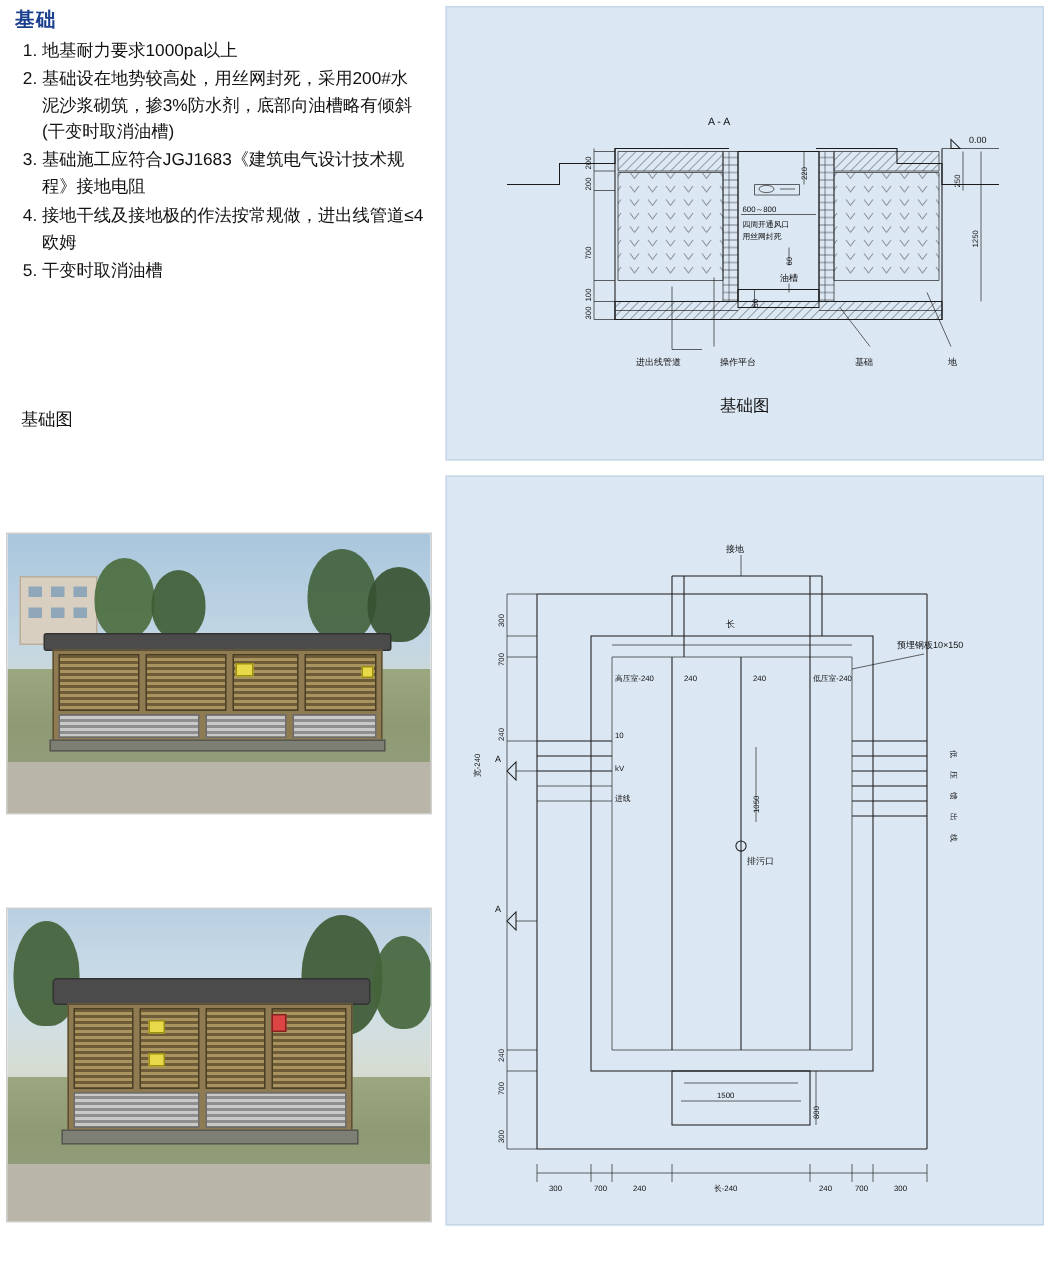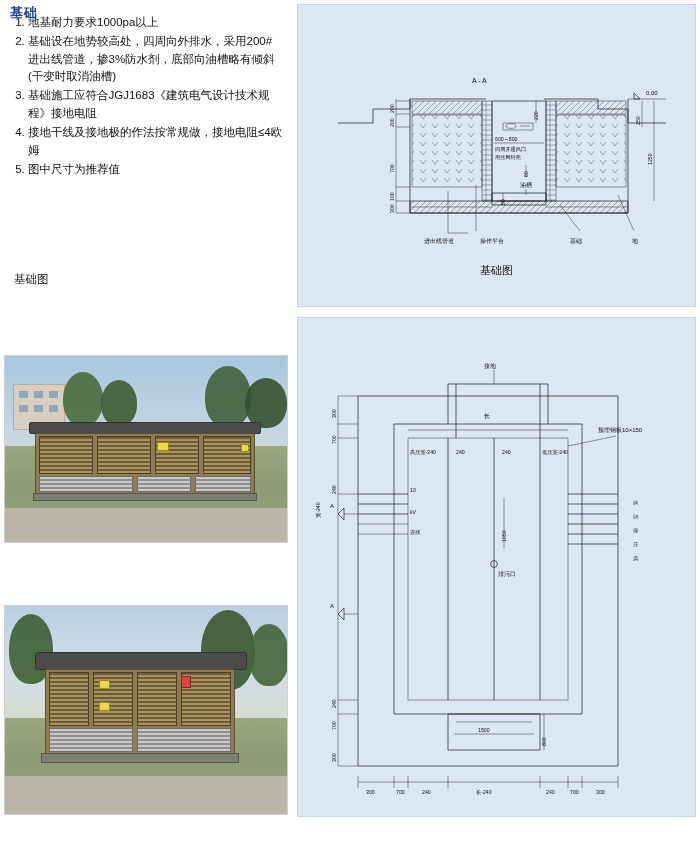--- a/index.html
+++ b/index.html
@@ -17,21 +17,21 @@
   .page-title {
     position: absolute;
     left: 10px; top: 4px;
     font-size: 13px;
     font-weight: bold;
     color: #1b3f8f;
     letter-spacing: 1px;
   }
   .spec-list {
     position: absolute;
-    left: 8px; top: 14px;
+    left: 8px; top: 26px;
     width: 275px;
     margin: 0;
     padding-left: 20px;
     font-size: 11.5px;
     line-height: 1.55;
     color: #111;
   }
   .spec-list li { margin-bottom: 1px; }
 
   .left-caption {
@@ -136,24 +136,24 @@
   .tx7 { font-family: "Liberation Sans", sans-serif; font-size: 7px; fill: #111; }
   .tx-v { font-family: "Liberation Sans", sans-serif; font-size: 5.2px; fill: #111; }
 </style>
 </head>
 <body>
 
 <div class="page-title">基础</div>
 
 <ol class="spec-list">
   <li>地基耐力要求1000pa以上</li>
-  <li>基础设在地势较高处，四周向外排水，采用200#进出线管道，掺3%防水剂，底部向油槽略有倾斜(干变时取消油槽)</li>
+  <li>基础设在地势较高处，用丝网封死，采用200#水泥沙浆砌筑，掺3%防水剂，底部向油槽略有倾斜(干变时取消油槽)</li>
   <li>基础施工应符合JGJ1683《建筑电气设计技术规程》接地电阻</li>
-  <li>接地干线及接地极的作法按常规做，接地电阻≤4欧姆</li>
-  <li>图中尺寸为推荐值</li>
+  <li>接地干线及接地极的作法按常规做，进出线管道≤4欧姆</li>
+  <li>干变时取消油槽</li>
 </ol>
 
 <div class="left-caption">基础图</div>
 
 <div class="photo" id="photo-1">
   <div class="ph-sky"></div>
   <div class="ph-bld" style="left:8px;top:28px;width:52px;height:46px;">
     <div class="win" style="left:5px;top:6px;width:9px;height:7px;"></div>
     <div class="win" style="left:20px;top:6px;width:9px;height:7px;"></div>
     <div class="win" style="left:35px;top:6px;width:9px;height:7px;"></div>

